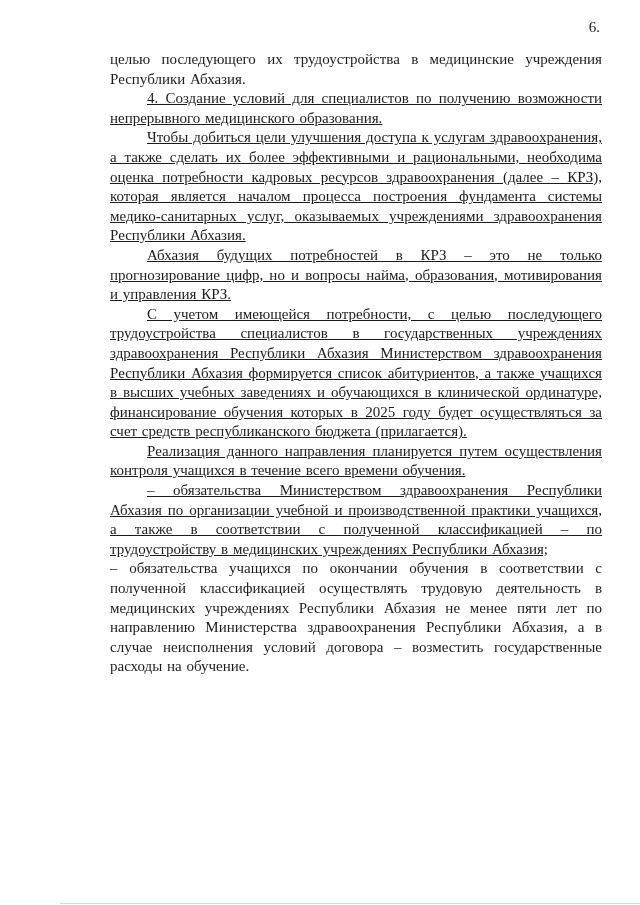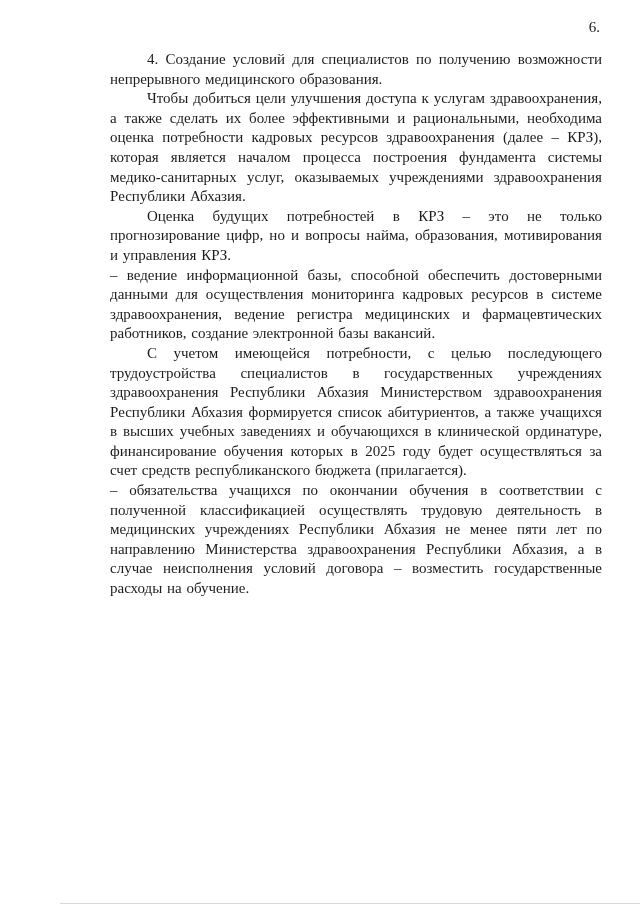--- a/index.html
+++ b/index.html
@@ -32,39 +32,42 @@
     line-height: 19.6px;
   }
   .para {
     margin: 0;
     text-align: justify;
     text-justify: inter-word;
     word-spacing: 1px;
   }
   .para.indent {
     text-indent: 37px;
+    text-decoration: underline;
   }
   .scan-artifact-line {
     position: absolute;
     left: 60px;
     right: 0;
     bottom: 1px;
     height: 1px;
     background: #d9d9d9;
   }
 </style>
 </head>
 <body>
 
 <div class="page">
   <div class="page-number">6.</div>
 
   <div class="content">
+      <p class="para">целью последующего их трудоустройства в медицинские учреждения Республики Абхазия.</p>
       <p class="para indent">4. Создание условий для специалистов по получению возможности непрерывного медицинского образования.</p>
       <p class="para indent">Чтобы добиться цели улучшения доступа к услугам здравоохранения, а также сделать их более эффективными и рациональными, необходима оценка потребности кадровых ресурсов здравоохранения (далее – КРЗ), которая является началом процесса построения фундамента системы медико-санитарных услуг, оказываемых учреждениями здравоохранения Республики Абхазия.</p>
-      <p class="para indent">Оценка будущих потребностей в КРЗ – это не только прогнозирование цифр, но и вопросы найма, образования, мотивирования и управления КРЗ.</p>
-      <p class="para">– ведение информационной базы, способной обеспечить достоверными данными для осуществления мониторинга кадровых ресурсов в системе здравоохранения, ведение регистра медицинских и фармацевтических работников, создание электронной базы вакансий.</p>
+      <p class="para indent">Абхазия будущих потребностей в КРЗ – это не только прогнозирование цифр, но и вопросы найма, образования, мотивирования и управления КРЗ.</p>
       <p class="para indent">С учетом имеющейся потребности, с целью последующего трудоустройства специалистов в государственных учреждениях здравоохранения Республики Абхазия Министерством здравоохранения Республики Абхазия формируется список абитуриентов, а также учащихся в высших учебных заведениях и обучающихся в клинической ординатуре, финансирование обучения которых в 2025 году будет осуществляться за счет средств республиканского бюджета (прилагается).</p>
+      <p class="para indent">Реализация данного направления планируется путем осуществления контроля учащихся в течение всего времени обучения.</p>
+      <p class="para indent">– обязательства Министерством здравоохранения Республики Абхазия по организации учебной и производственной практики учащихся, а также в соответствии с полученной классификацией – по трудоустройству в медицинских учреждениях Республики Абхазия;</p>
       <p class="para">– обязательства учащихся по окончании обучения в соответствии с полученной классификацией осуществлять трудовую деятельность в медицинских учреждениях Республики Абхазия не менее пяти лет по направлению Министерства здравоохранения Республики Абхазия, а в случае неисполнения условий договора – возместить государственные расходы на обучение.</p>
     </div>
 
   <div class="scan-artifact-line"></div>
 </div>
 
 </body></html>

